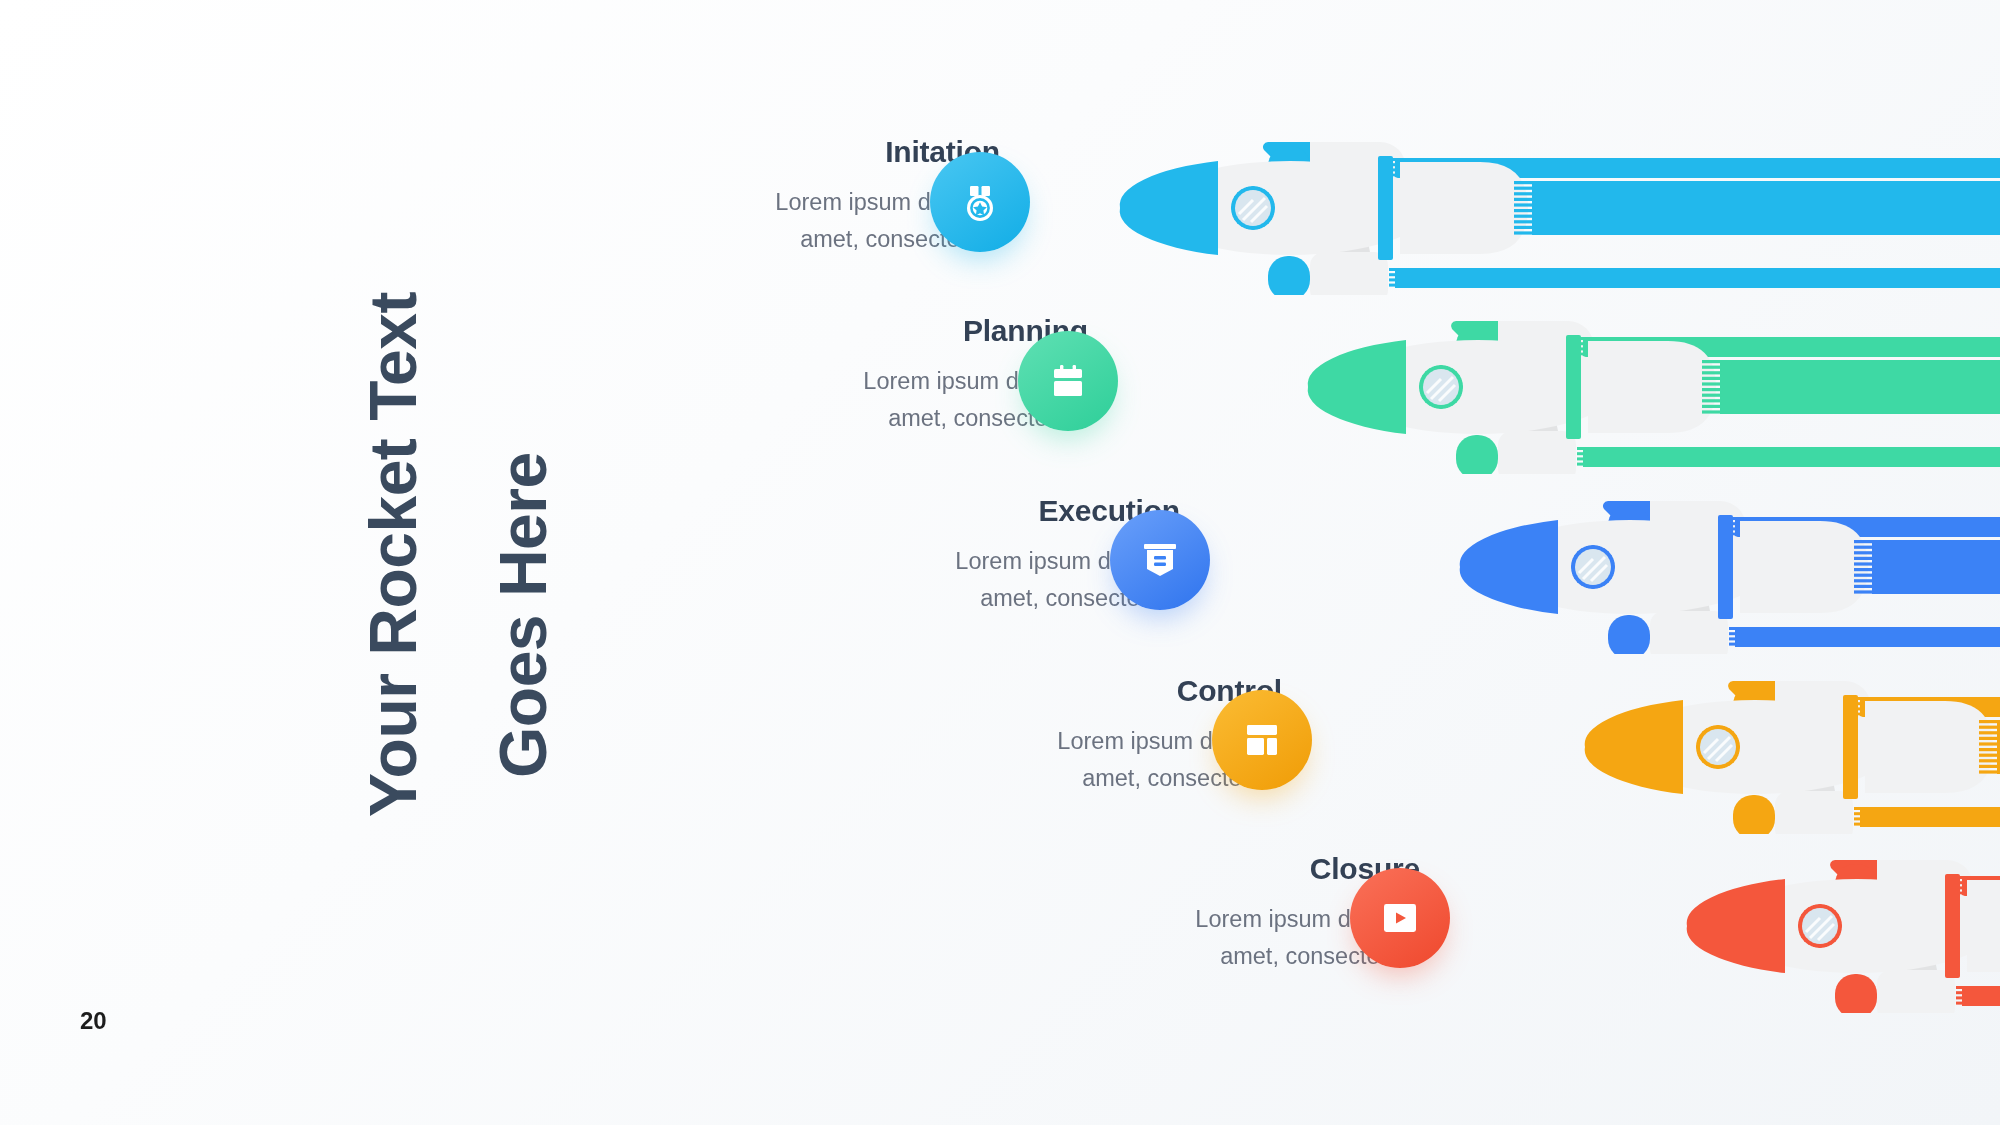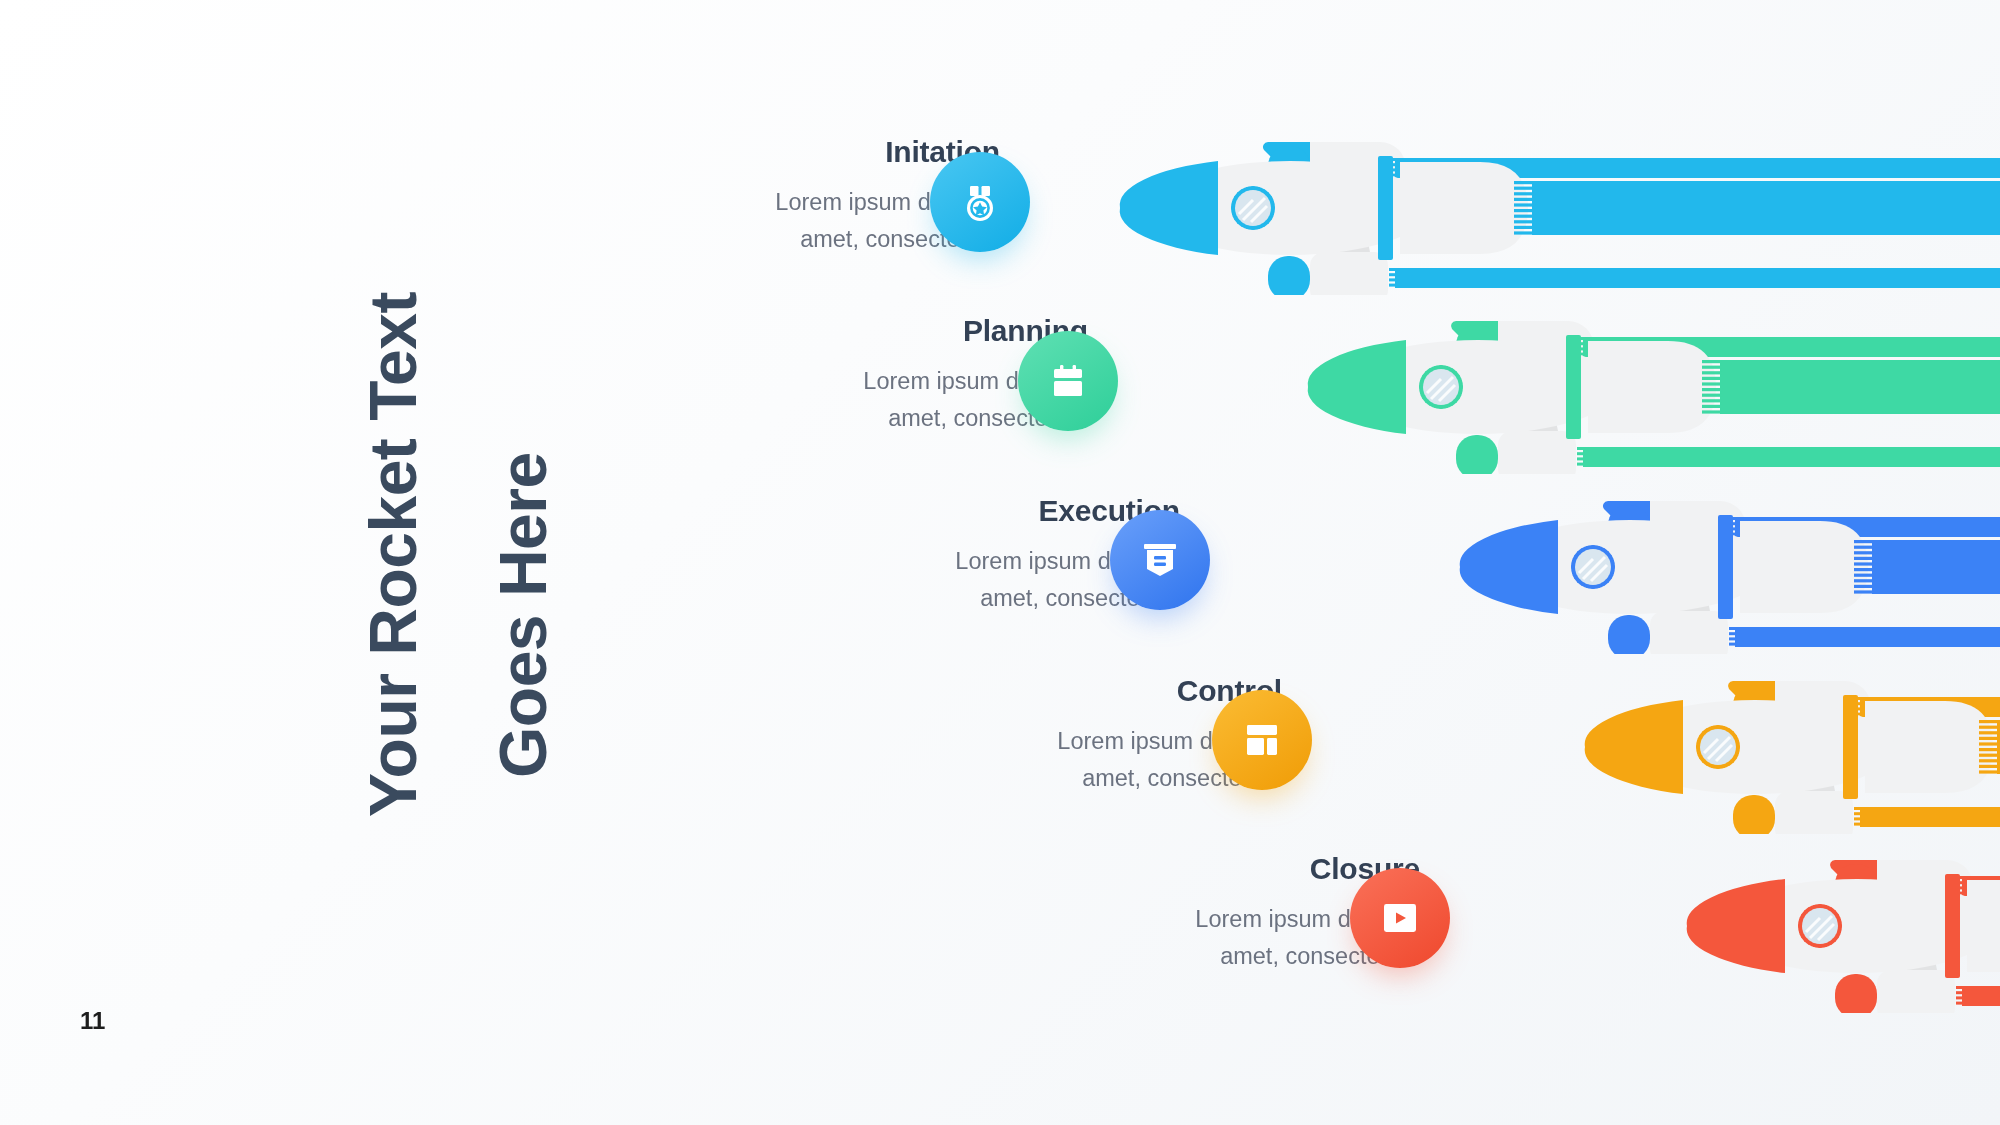--- a/index.html
+++ b/index.html
@@ -114,21 +114,21 @@
 </head>
 <body>
 
 <div id="slide">
 
   <div id="title-block">
     <div class="title-line" id="title-line-1">Your Rocket Text</div>
     <div class="title-line" id="title-line-2">Goes Here</div>
   </div>
 
-  <div id="page-number">11</div>
+  <div id="page-number">20</div>
 
   <div id="rows-container">
       <div class="row">
         <div class="row-text" style="left: 580px; top: 135px;">
           <div class="row-heading">Initation</div>
           <div class="row-desc">
             <div>Lorem ipsum dolor sit</div>
             <div>amet, consectetuer</div>
           </div>
         </div>

